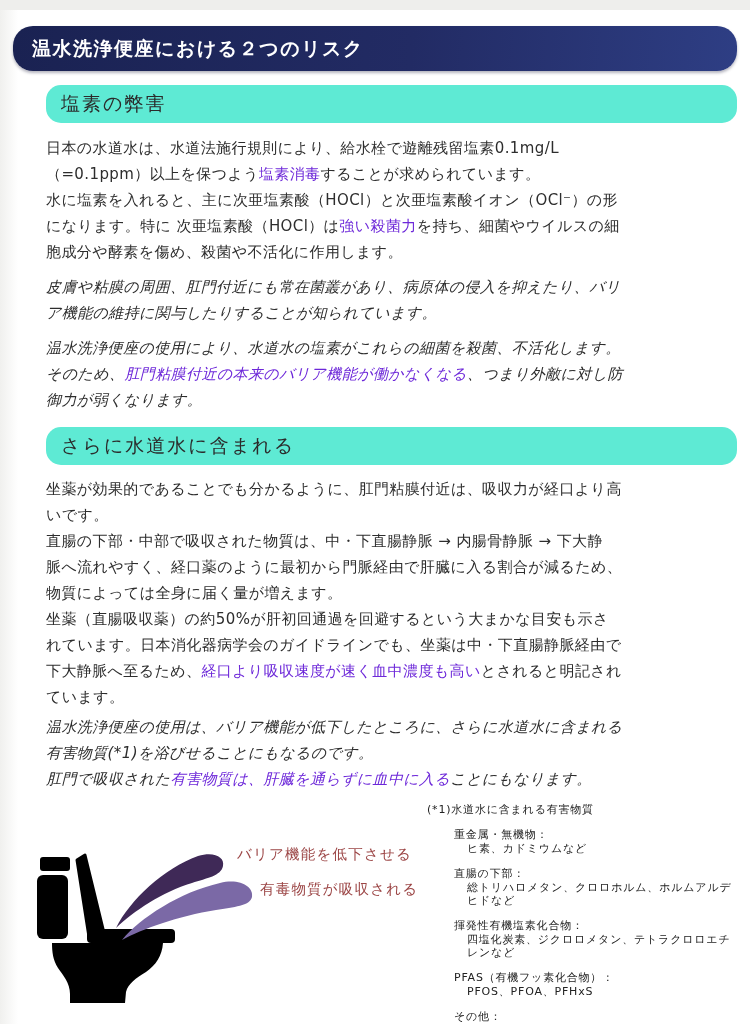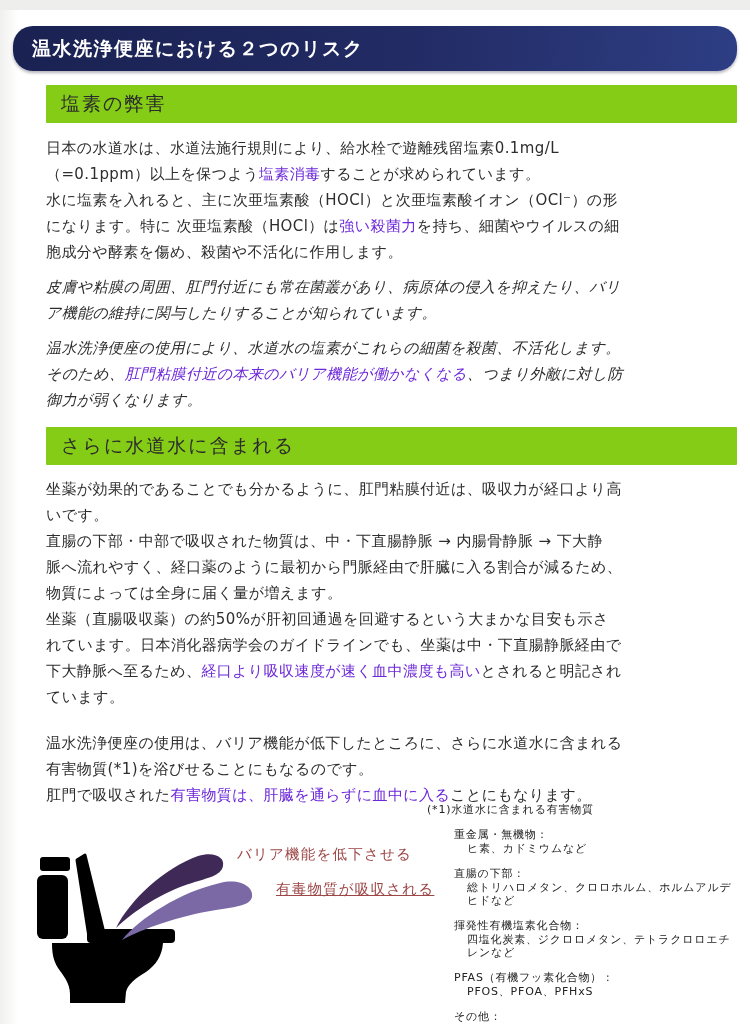--- a/index.html
+++ b/index.html
@@ -13,42 +13,42 @@
     background:linear-gradient(90deg,#f0f0ee 0%,rgba(255,255,255,0) 100%);}
   .title-bar{
     position:absolute;left:13px;top:26px;width:724px;height:45px;box-sizing:border-box;
     border-radius:20px;display:flex;align-items:center;padding-left:19px;
     background:linear-gradient(95deg,#1a2252 0%,#222b64 55%,#2e3e84 100%);
     color:#ffffff;font-size:19px;font-weight:bold;letter-spacing:1.5px;
     box-shadow:0 2px 3px rgba(40,40,70,0.35);
   }
   .content{position:absolute;left:46px;top:85px;width:691px;}
   .section-heading{
-    width:100%;height:38px;box-sizing:border-box;border-radius:1px;
-    background:#84cc16;color:#2b2b2b;font-size:19px;letter-spacing:2px;
+    width:100%;height:38px;box-sizing:border-box;border-radius:15px;
+    background:#5eead4;color:#2b2b2b;font-size:19px;letter-spacing:2px;
     display:flex;align-items:center;padding-left:15px;
   }
   .para{
     width:672px;font-size:15px;line-height:26px;color:#2d2d2d;
     letter-spacing:0.4px;white-space:pre-wrap;
   }
   .para .hl{color:#6d28d9;}
-  .mt16{margin-top:20px;}
+  .mt16{margin-top:4px;font-style:italic;}
   .mt14{margin-top:14px;}
   .mt12{margin-top:12px;}
   .mt11{margin-top:11px;}
   .mt9{margin-top:9px;font-style:italic;}
   .mt0{margin-top:0;}
   .bottom-area{position:absolute;left:0;top:795px;width:750px;height:229px;}
   .toilet-svg{position:absolute;left:28px;top:47px;}
   .spray-label{
     position:absolute;font-size:14.5px;color:#9c4646;letter-spacing:1.2px;white-space:nowrap;
   }
   .spray-label.l1{left:237px;top:50px;}
-  .spray-label.l2{left:276px;top:85px;text-decoration:underline;}
+  .spray-label.l2{left:260px;top:85px;}
   .footnote{
     position:absolute;left:427px;top:3px;width:315px;
     font-size:11px;line-height:13px;color:#222222;letter-spacing:0.8px;
   }
   .footnote .fn-title{margin-top:5px;}
   .fn-group{margin-top:12px;}
   .fn-label{margin-left:27px;}
   .fn-items{margin-left:40px;margin-top:1px;}
 </style>
 </head>

